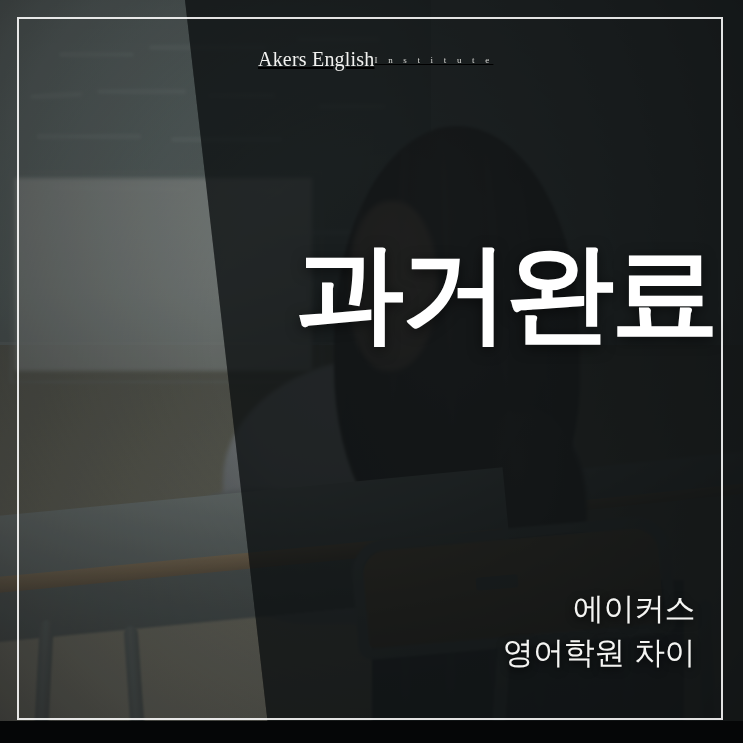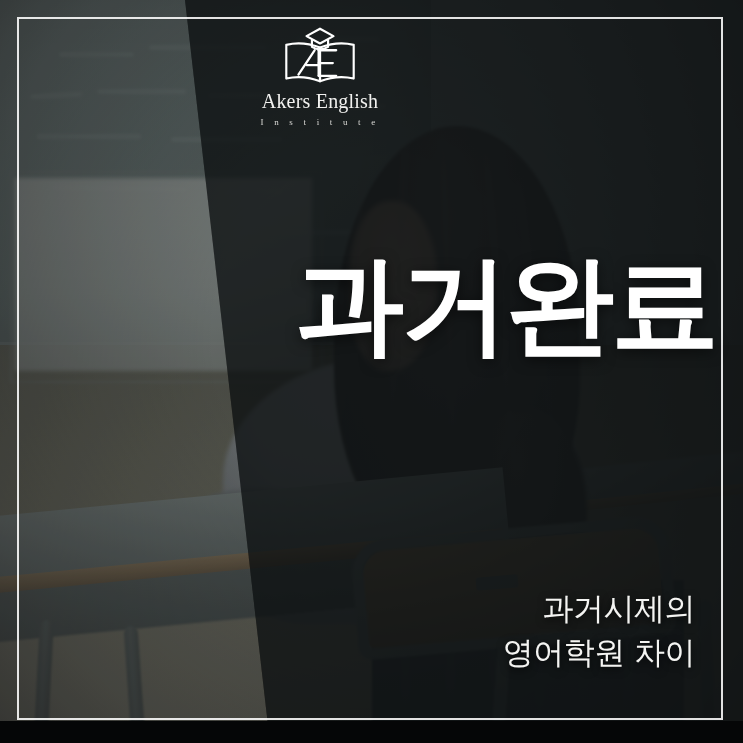--- a/index.html
+++ b/index.html
@@ -230,41 +230,41 @@
     position:absolute;left:17px;top:17px;right:20px;bottom:23px;
     border:2px solid rgba(255,255,255,.88);
     pointer-events:none;
   }
 
   
   .header{
     position:absolute;left:258px;top:26px;
     display:flex;align-items:flex-start;gap:14px;
   }
-  .logo-block{display:flex;flex-direction:column;align-items:center;width:124px;}
+  .logo-block{display:flex;flex-direction:row;align-items:center;width:124px;text-decoration:underline;}
   .logo-mark{width:82px;height:62px;display:block;}
   .logo-word{
     color:#f2f2f0;font-family:"Liberation Serif","DejaVu Serif",serif;
     font-size:20px;letter-spacing:.2px;line-height:1;margin-top:3px;white-space:nowrap;
   }
   .logo-sub{
     color:#dadad6;font-family:"Liberation Serif","DejaVu Serif",serif;
     font-size:9px;letter-spacing:4.2px;margin-top:6px;white-space:nowrap;
   }
   .brand-kr{
     color:#ffffff;
     font-family:"DejaVu Sans","Liberation Sans",sans-serif;
     font-weight:bold;font-size:41px;line-height:1;
     letter-spacing:-1px;white-space:nowrap;margin-top:24px;
     text-shadow:0 1px 3px rgba(0,0,0,.55);
   }
 
   
   .title{
-    position:absolute;left:296px;top:233px;
+    position:absolute;left:296px;top:221px;
   }
   .title-line{
     color:#ffffff;
     font-family:"DejaVu Sans","Liberation Sans",sans-serif;
     font-weight:bold;
     font-size:108px;
     line-height:1.33;
     letter-spacing:-3px;
     white-space:nowrap;
     text-shadow:0 3px 14px rgba(0,0,0,.55);
@@ -386,17 +386,17 @@
       <div class="logo-word">Akers English</div>
       <div class="logo-sub">I n s t i t u t e</div>
     </div>
   </div>
 
   <div class="title">
     <div class="title-line">과거완료</div>
   </div>
 
   <div class="subtitle">
-    <div class="subtitle-line">과거시제의</div>
+    <div class="subtitle-line">에이커스</div>
     <div class="subtitle-line">영어학원 차이</div>
   </div>
 
 </div>
 
 </body></html>

